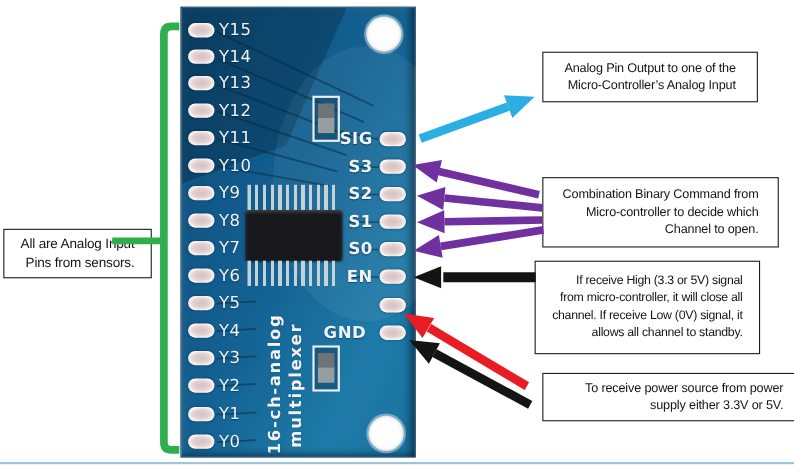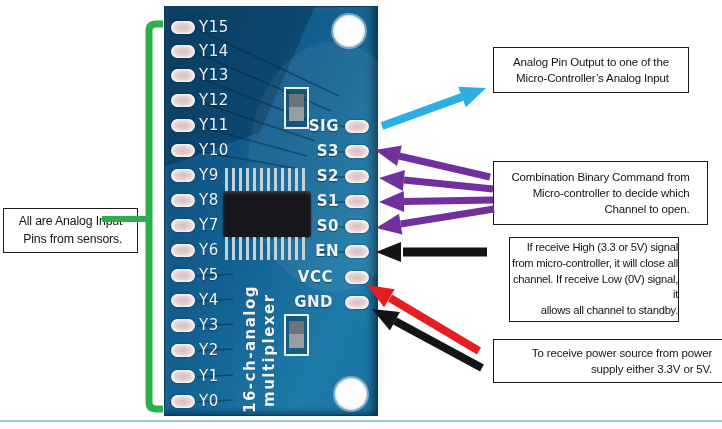--- a/index.html
+++ b/index.html
@@ -38,21 +38,21 @@
          font-family:"DejaVu Sans",sans-serif;font-weight:bold;font-size:15px;
          letter-spacing:1.5px;color:#f2f4f3;text-shadow:0 0 1px rgba(0,30,55,.5);}
   
   .note{position:absolute;background:#fff;border:1.4px solid #1c1c1c;box-sizing:border-box;
         display:flex;align-items:center;justify-content:center;text-align:right;
         white-space:pre-line;color:#141414;font-size:11.5px;line-height:1.42;
         letter-spacing:-.15px;}
   #note-left{left:3px;top:167px;width:135px;height:45px;font-size:12.3px;border-width:1.6px;margin-top:41px;}
   #note-sig{left:493px;top:47px;width:196px;height:46px;}
   #note-select{left:493px;top:161px;width:215px;height:64px;}
-  #note-en{left:509px;top:237px;width:170px;height:85px;font-size:11.2px;letter-spacing:-.25px;}
+  #note-en{left:486px;top:237px;width:205px;height:85px;font-size:11.2px;letter-spacing:-.25px;}
   #note-power{left:493px;top:339px;width:258px;height:44px;}
   #overlay{position:absolute;left:0;top:0;pointer-events:none;}
   #baseline{position:absolute;left:0;top:420px;width:722px;height:2px;}
 </style>
 </head>
 <body>
 
 <div id="stage">
 
   <div id="board">
@@ -139,21 +139,20 @@
       <div class="rlabel" style="top:136px">S3</div>
     <div class="pad" style="left:180px;top:163px"></div>
       <div class="rlabel" style="top:161px">S2</div>
     <div class="pad" style="left:180px;top:188px"></div>
       <div class="rlabel" style="top:186px">S1</div>
     <div class="pad" style="left:180px;top:213px"></div>
       <div class="rlabel" style="top:211px">S0</div>
     <div class="pad" style="left:180px;top:238px"></div>
       <div class="rlabel" style="top:236px">EN</div>
     <div class="pad" style="left:180px;top:264px"></div>
-      <div class="rlabel pwr" style="top:262px">VCC</div>
     <div class="pad" style="left:180px;top:289px"></div>
       <div class="rlabel pwr" style="top:287px">GND</div>
   </div>
 
   <div class="note" id="note-left">All are Analog Input
 Pins from sensors.</div>
   <div class="note" id="note-sig">Analog Pin Output to one of the
 Micro-Controller’s Analog Input</div>
   <div class="note" id="note-select">Combination Binary Command from
 Micro-controller to decide which

